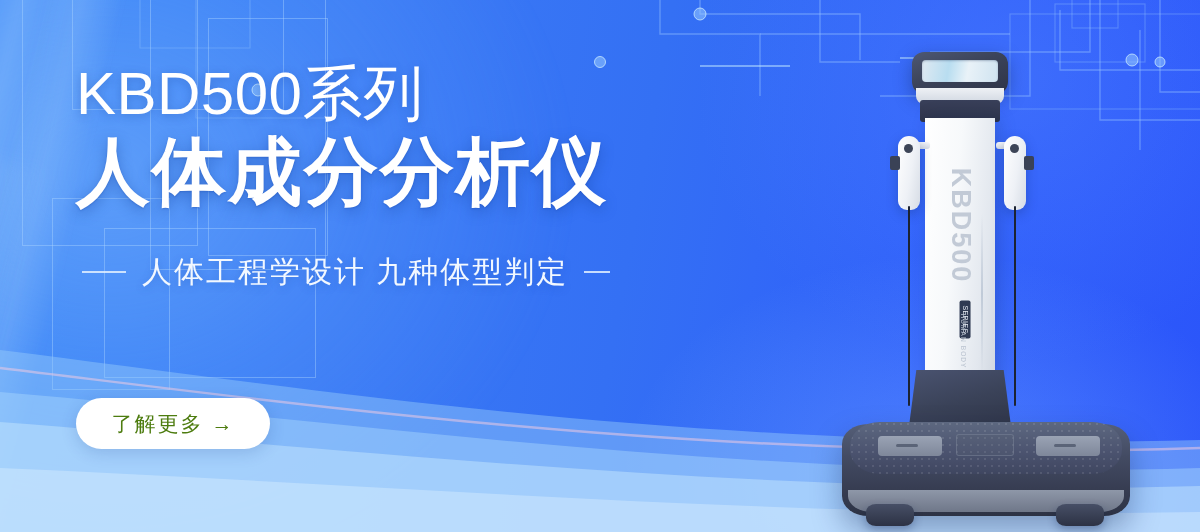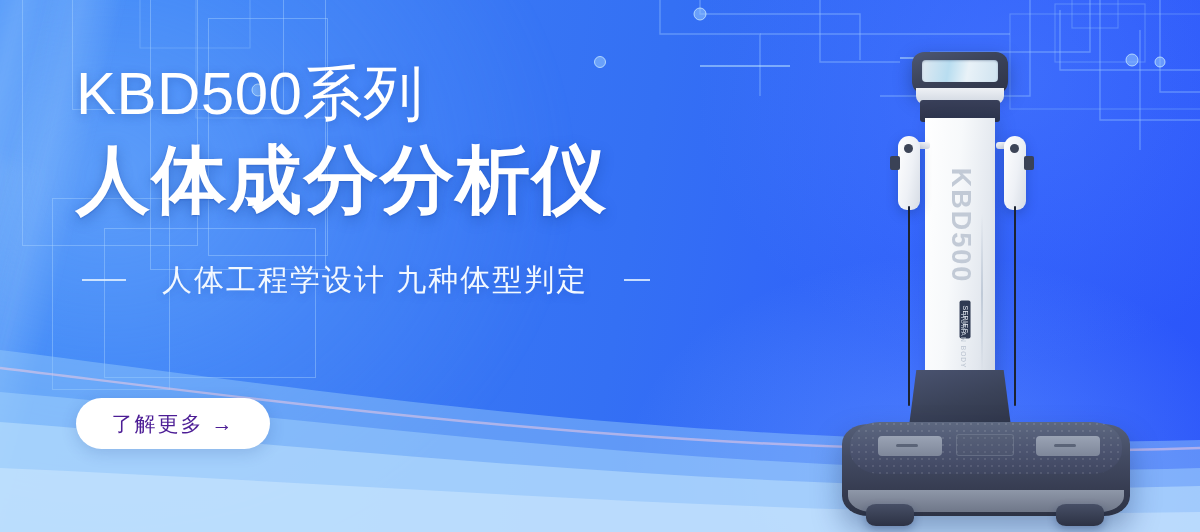--- a/index.html
+++ b/index.html
@@ -69,47 +69,47 @@
 
   
   .copy {
     position:absolute; left:76px; top:62px; width:640px; z-index:6;
   }
   .eyebrow {
     font-size:60px; font-weight:400; color:#ffffff; letter-spacing:.5px;
     line-height:1.08; text-shadow:0 2px 10px rgba(20,60,150,.30);
   }
   .headline {
-    margin-top:12px;
+    margin-top:4px;
     font-size:74px; font-weight:700; color:#ffffff; letter-spacing:2px;
     line-height:1.12;
     text-shadow:0 4px 14px rgba(25,70,165,.45), 0 1px 2px rgba(25,70,165,.35);
   }
   .sub-row {
-    display:flex; align-items:center; gap:36px;
+    display:flex; align-items:center; gap:16px;
     margin-top:38px; margin-left:6px;
   }
   .dash { display:block; width:44px; height:2px; background:rgba(226,240,255,.85); flex:0 0 auto; }
   .dash.right { width:26px; }
   .subtitle {
     font-size:30px; font-weight:400; color:#f2f8ff; letter-spacing:2px;
     white-space:nowrap; text-shadow:0 2px 8px rgba(25,70,165,.30);
   }
 
   .cta {
     position:absolute; left:76px; top:398px; z-index:7;
     width:194px; height:51px;
     display:flex; align-items:center; justify-content:center;
     background:#ffffff; border:none; border-radius:26px;
     cursor:pointer;
     box-shadow:0 4px 16px rgba(20,55,140,.18);
     font-family:inherit;
   }
   .cta-label {
-    font-size:21px; color:#4c1d95; letter-spacing:2px; white-space:nowrap;
+    font-size:21px; color:#4d7c0f; letter-spacing:2px; white-space:nowrap;
   }
 
   
   .device { position:absolute; left:820px; top:38px; width:330px; height:480px; z-index:5; }
 
   .dev-head {
     position:absolute; left:92px; top:14px; width:96px; height:42px;
     background:linear-gradient(160deg,#4e5873 0%,#3b4359 45%,#2e3448 100%);
     border-radius:12px;
     box-shadow:0 6px 18px rgba(10,30,80,.38);

